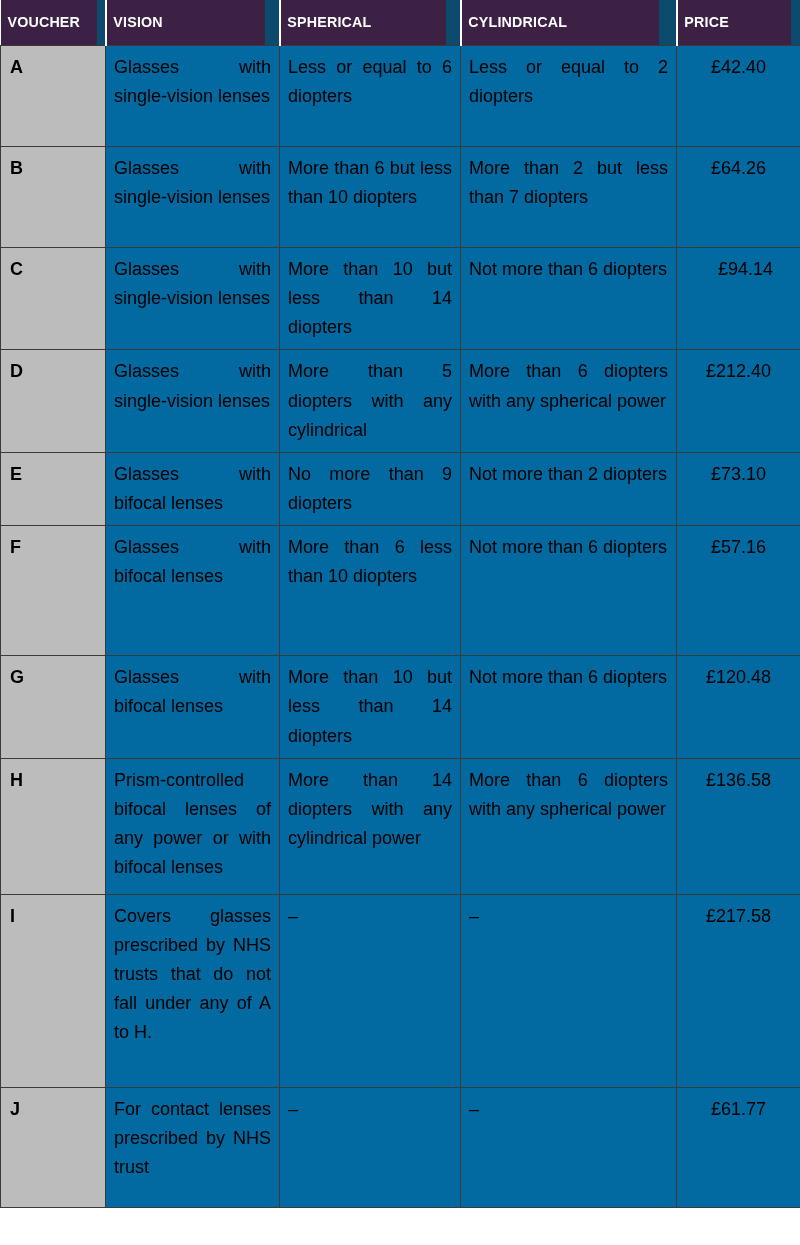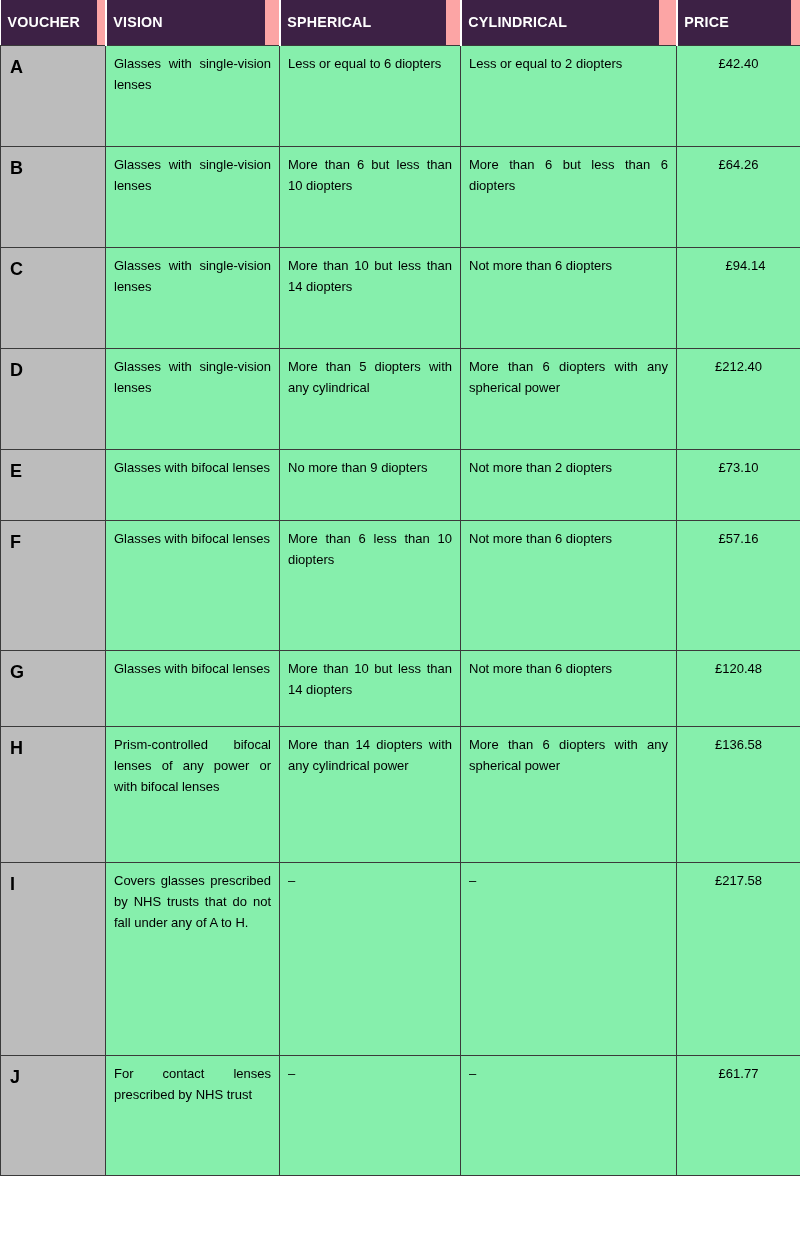--- a/index.html
+++ b/index.html
@@ -21,21 +21,21 @@
   }
 
   
   col.c-voucher     { width: 105px; }
   col.c-vision      { width: 174px; }
   col.c-spherical   { width: 181px; }
   col.c-cylindrical { width: 216px; }
   col.c-price       { width: 124px; }
 
   
-  thead tr { background: #fca5a5; }
+  thead tr { background: #0c4a6e; }
 
   th.head-cell {
     background: #3d2145;
     color: #ffffff;
     text-align: left;
     vertical-align: middle;
     font-weight: bold;
     font-size: 15.5px;
     letter-spacing: 0.2px;
     padding: 9px 0 10px 7px;
@@ -45,24 +45,24 @@
     font-stretch: condensed;
     transform: scaleX(0.92);
     transform-origin: left center;
   }
   th.head-cell:last-child { border-right: 0; }
 
   
   td {
     border: 1px solid #3a3a3a;
     vertical-align: top;
-    font-size: 13px;
+    font-size: 18px;
     line-height: 1.62;
     color: #000000;
-    background: #86efac;
+    background: #0369a1;
     padding: 7px 8px 7px 8px;
   }
 
   td.voucher-cell {
     background: #bcbcbc;
     font-weight: bold;
     font-size: 18px;
     padding-left: 9px;
     border-left: 1px solid #3a3a3a;
   }
@@ -125,21 +125,21 @@
       <td class="text-cell">Glasses with single-vision lenses</td>
       <td class="text-cell">Less or equal to 6 diopters</td>
       <td class="text-cell">Less or equal to 2 diopters</td>
       <td class="price-cell">£42.40</td>
     </tr>
 
     <tr class="r-B">
       <td class="voucher-cell">B</td>
       <td class="text-cell">Glasses with single-vision lenses</td>
       <td class="text-cell">More than 6 but less than 10 diopters</td>
-      <td class="text-cell">More than 6 but less than 6 diopters</td>
+      <td class="text-cell">More than 2 but less than 7 diopters</td>
       <td class="price-cell">£64.26</td>
     </tr>
 
     <tr class="r-C">
       <td class="voucher-cell">C</td>
       <td class="text-cell">Glasses with single-vision lenses</td>
       <td class="text-cell">More than 10 but less than 14 diopters</td>
       <td class="text-cell">Not more than 6 diopters</td>
       <td class="price-cell indented">£94.14</td>
     </tr>

